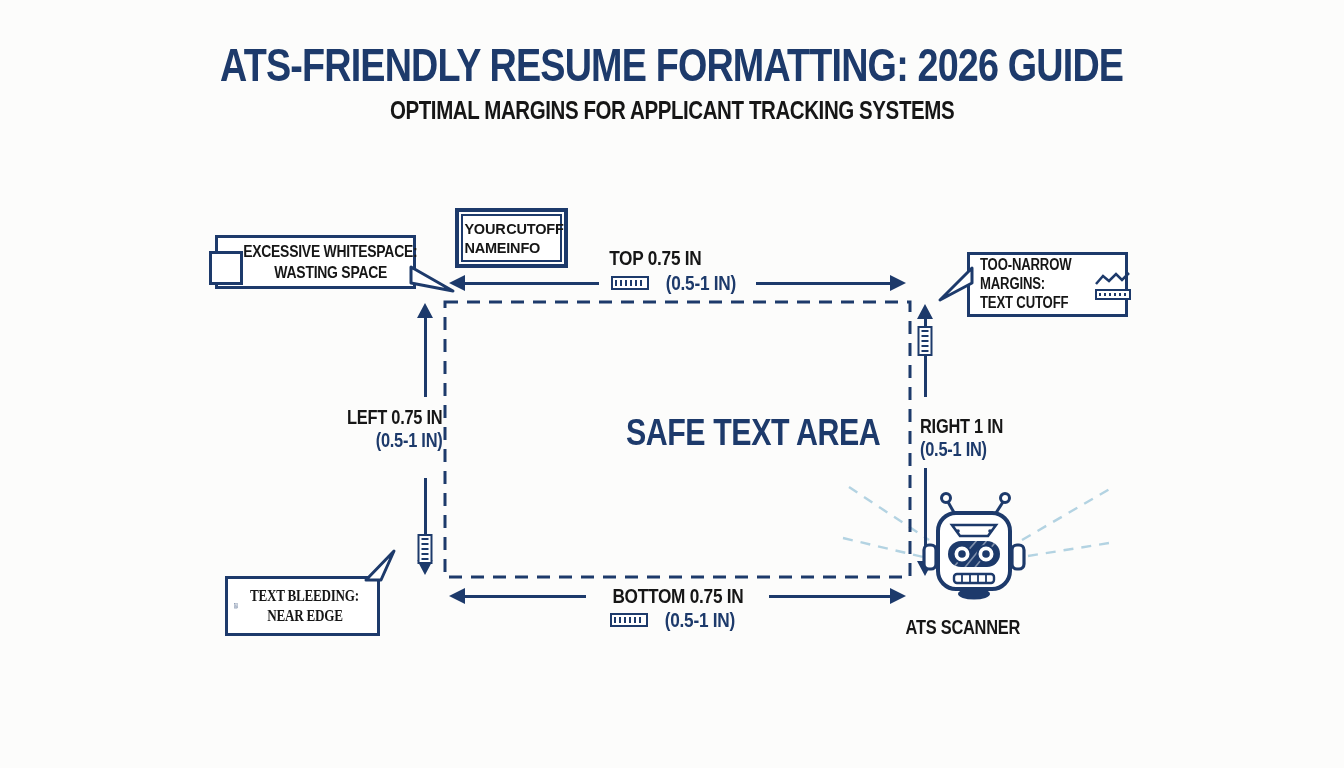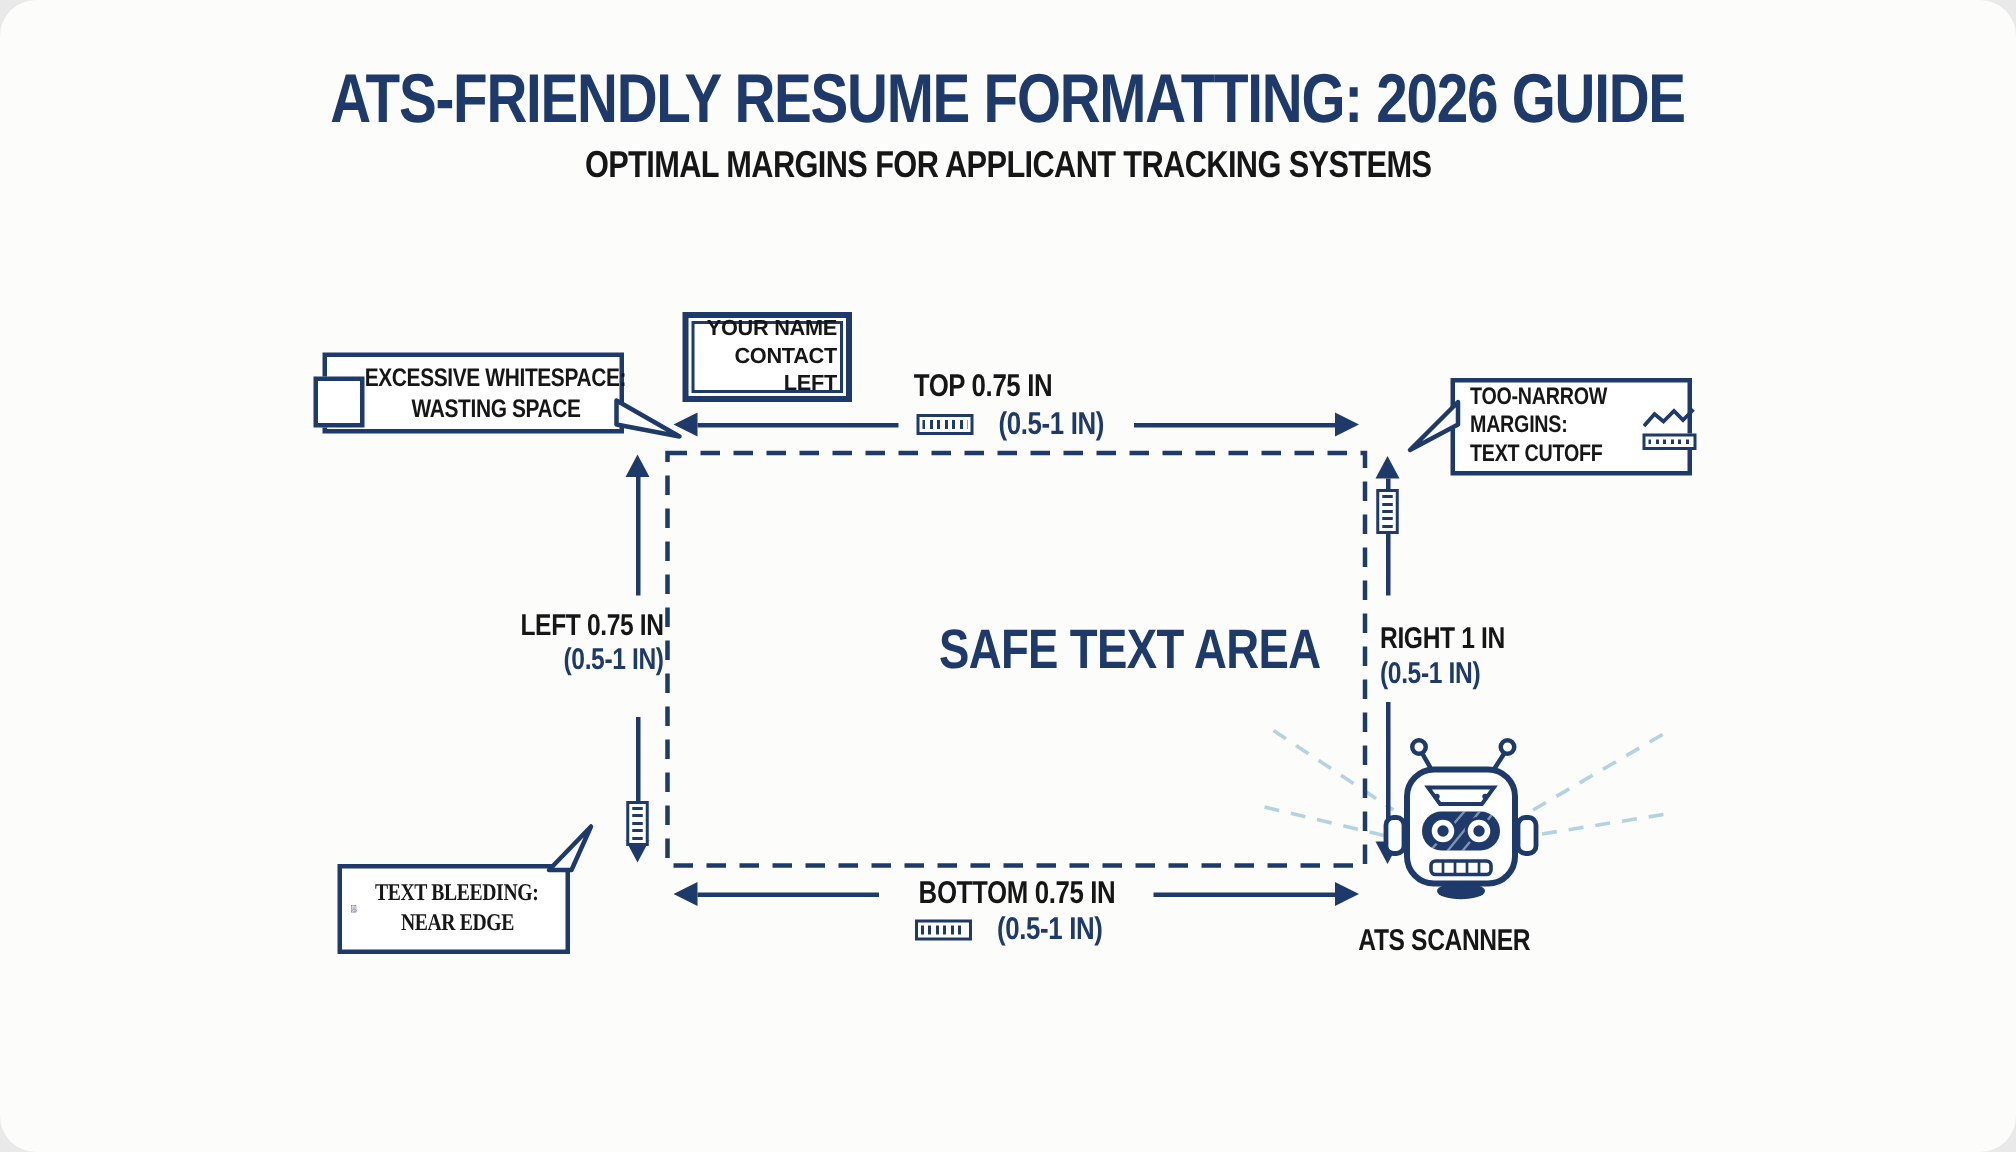--- a/index.html
+++ b/index.html
@@ -5,21 +5,21 @@
   :root{
     --navy:#1d3a6b;
     --ink:#161616;
     --scan:#b3d3e2;
     --bg:#fcfcfb;
   }
   *{box-sizing:border-box;}
   body{margin:0;background:#e9e9e9;}
   .canvas{
     position:relative;width:1344px;height:768px;background:var(--bg);
-    overflow:hidden;font-family:"Liberation Sans",sans-serif;border-radius:24px;
+    overflow:hidden;font-family:"Liberation Sans",sans-serif;
   }
   .abs{position:absolute;}
   .cond{display:inline-block;transform:scaleX(0.82);transform-origin:center;white-space:nowrap;}
   .cond-l{transform-origin:left center;}
   .cond-r{transform-origin:right center;}
 
   
   .title-row{left:0;right:0;top:42px;text-align:center;}
   .title{font-size:46px;font-weight:700;color:var(--navy);letter-spacing:-1px;line-height:1;}
   .subtitle-row{left:0;right:0;top:98px;text-align:center;}
@@ -53,21 +53,21 @@
   
   .callout{position:absolute;background:#fff;border:3px solid var(--navy);z-index:2;}
   .callout .txt{font-weight:700;color:var(--ink);line-height:1.25;}
   .tail{position:absolute;z-index:3;overflow:visible;}
 
   .ew-box{display:flex;align-items:center;justify-content:center;padding-left:30px;text-align:center;}
   .ew-box .txt{font-size:17px;letter-spacing:-0.3px;}
   .ew-square{position:absolute;left:-9px;top:13px;width:34px;height:34px;background:#fff;border:3px solid var(--navy);}
 
   .hd-box{padding:2px;border-width:4px;}
-  .hd-inner{border:2px solid var(--navy);height:100%;padding:4px 2px 4px 7px;display:flex;flex-direction:column;justify-content:center;text-align:right;}
+  .hd-inner{border:2px solid var(--navy);height:100%;padding:4px 2px 4px 7px;display:flex;flex-direction:row;justify-content:center;}
   .hd-inner .txt{font-size:14.5px;letter-spacing:-0.2px;line-height:1.3;}
 
   .tn-box{display:flex;align-items:center;padding:4px 12px 4px 10px;}
   .tn-text .txt{font-size:16px;line-height:1.18;letter-spacing:-0.2px;}
   .tn-icons{display:flex;flex-direction:column;align-items:center;gap:3px;margin-left:4px;margin-top:2px;}
   .tn-ruler{width:36px;height:11px;}
 
   .tb-box{display:flex;align-items:center;padding:4px 6px;font-family:Liberation Serif, serif;}
   .tb-text{flex:1;text-align:center;}
   .tb-text .txt{font-size:16px;letter-spacing:-0.3px;}
@@ -161,21 +161,21 @@
     <div class="tri-down"></div>
   </div>
   <div class="abs side-label z2" style="left:920px;top:415px;width:140px;text-align:left;">
     <span class="mlabel cond cond-l">RIGHT 1 IN</span><br>
     <span class="mrange cond cond-l">(0.5-1 IN)</span>
   </div>
 
   <div class="callout hd-box" style="left:455px;top:208px;width:113px;height:60px;">
     <div class="hd-inner">
       <span class="txt">YOUR NAME</span>
-      <span class="txt">CONTACT LEFT</span>
+      <span class="txt">CUTOFF INFO</span>
     </div>
   </div>
 
   <div class="callout ew-box" style="left:215px;top:235px;width:201px;height:54px;">
     <div class="ew-square"></div>
     <div>
       <span class="txt cond" style="font-size:17px;">EXCESSIVE WHITESPACE:</span><br>
       <span class="txt cond" style="font-size:17px;">WASTING SPACE</span>
     </div>
     <svg class="tail" style="right:-42px;top:26px;" width="44" height="30">

